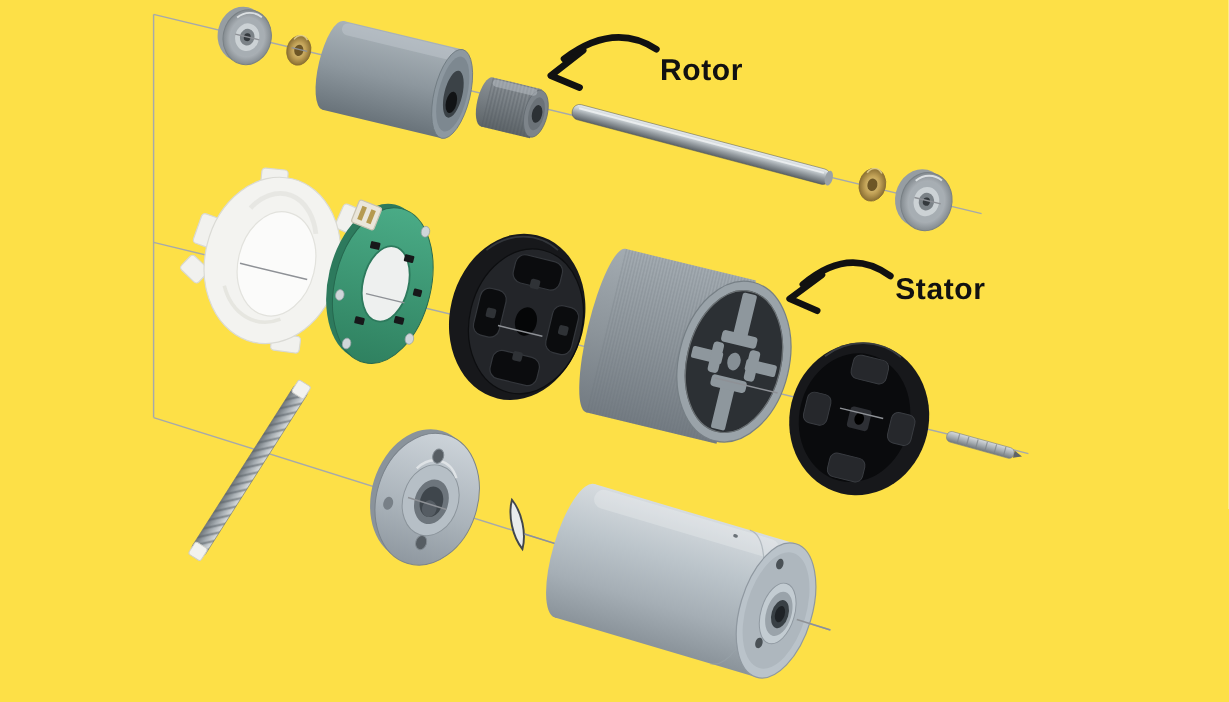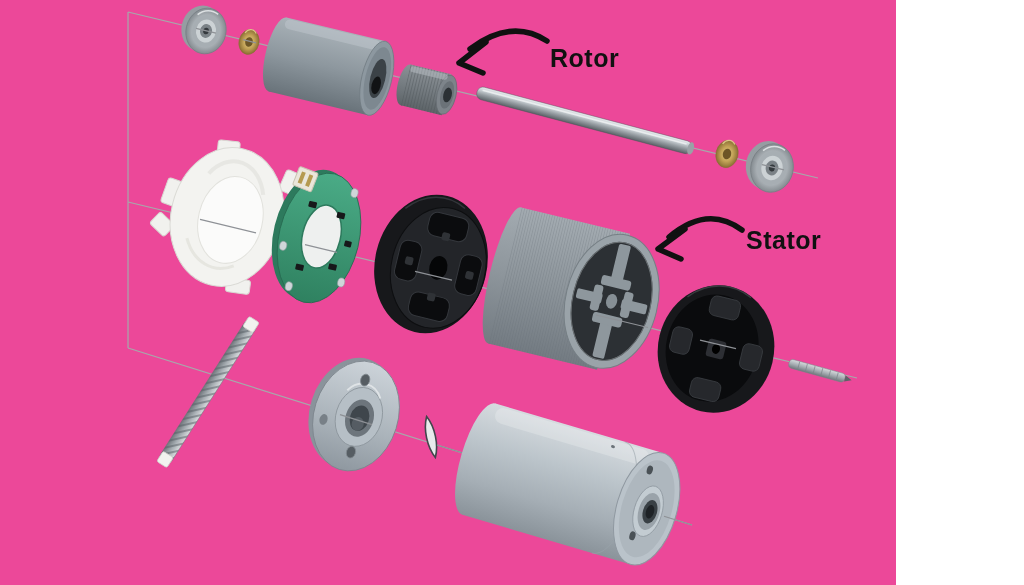--- a/index.html
+++ b/index.html
@@ -1,16 +1,16 @@
 <!DOCTYPE html>
 <html><head>
 <meta charset="utf-8">
 <style>
   html,body{margin:0;padding:0;background:#ffffff;}
-  #stage{position:relative;width:896px;height:585px;background:#ec4899;overflow:hidden;
+  #stage{position:relative;width:1024px;height:585px;background:#fde047;overflow:hidden;
          font-family:"Liberation Sans",sans-serif;}
   svg{display:block;}
   .label{font-family:"Liberation Sans",sans-serif;font-weight:700;font-size:25px;
          letter-spacing:.5px;fill:#111111;}
 </style>
 </head>
 <body>
 
 <div id="stage">
 <svg width="1024" height="585" viewBox="0 0 1024 585">

